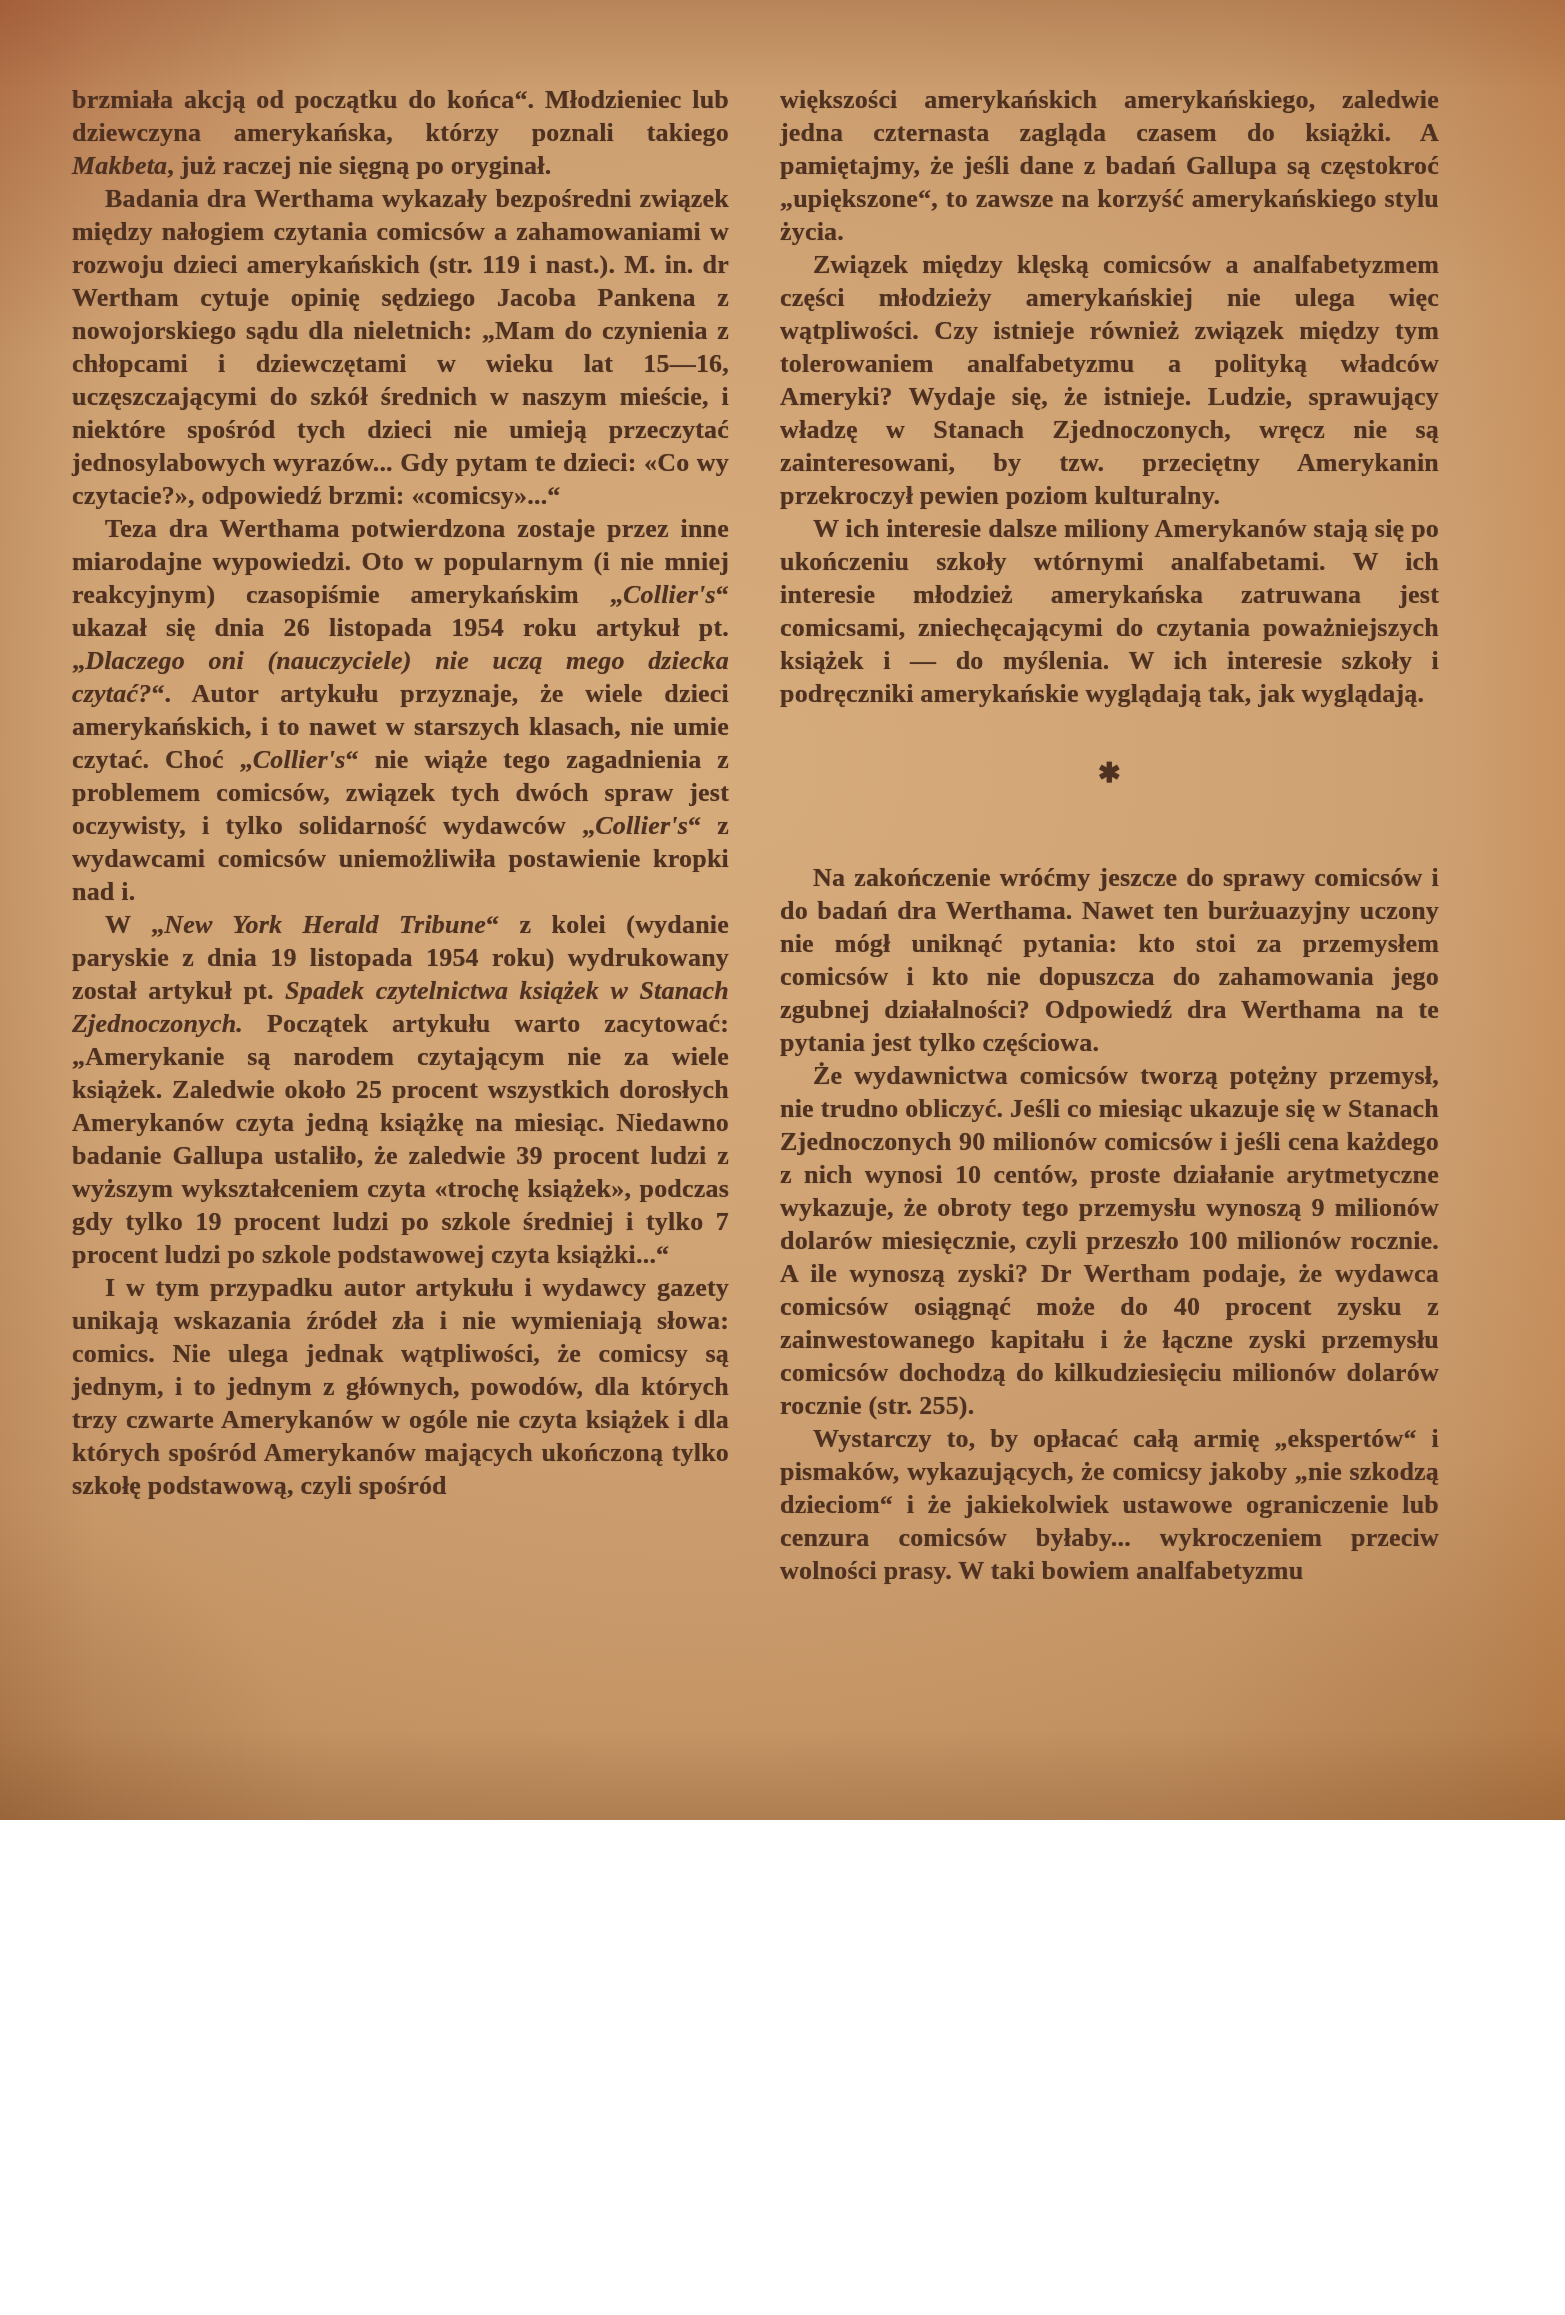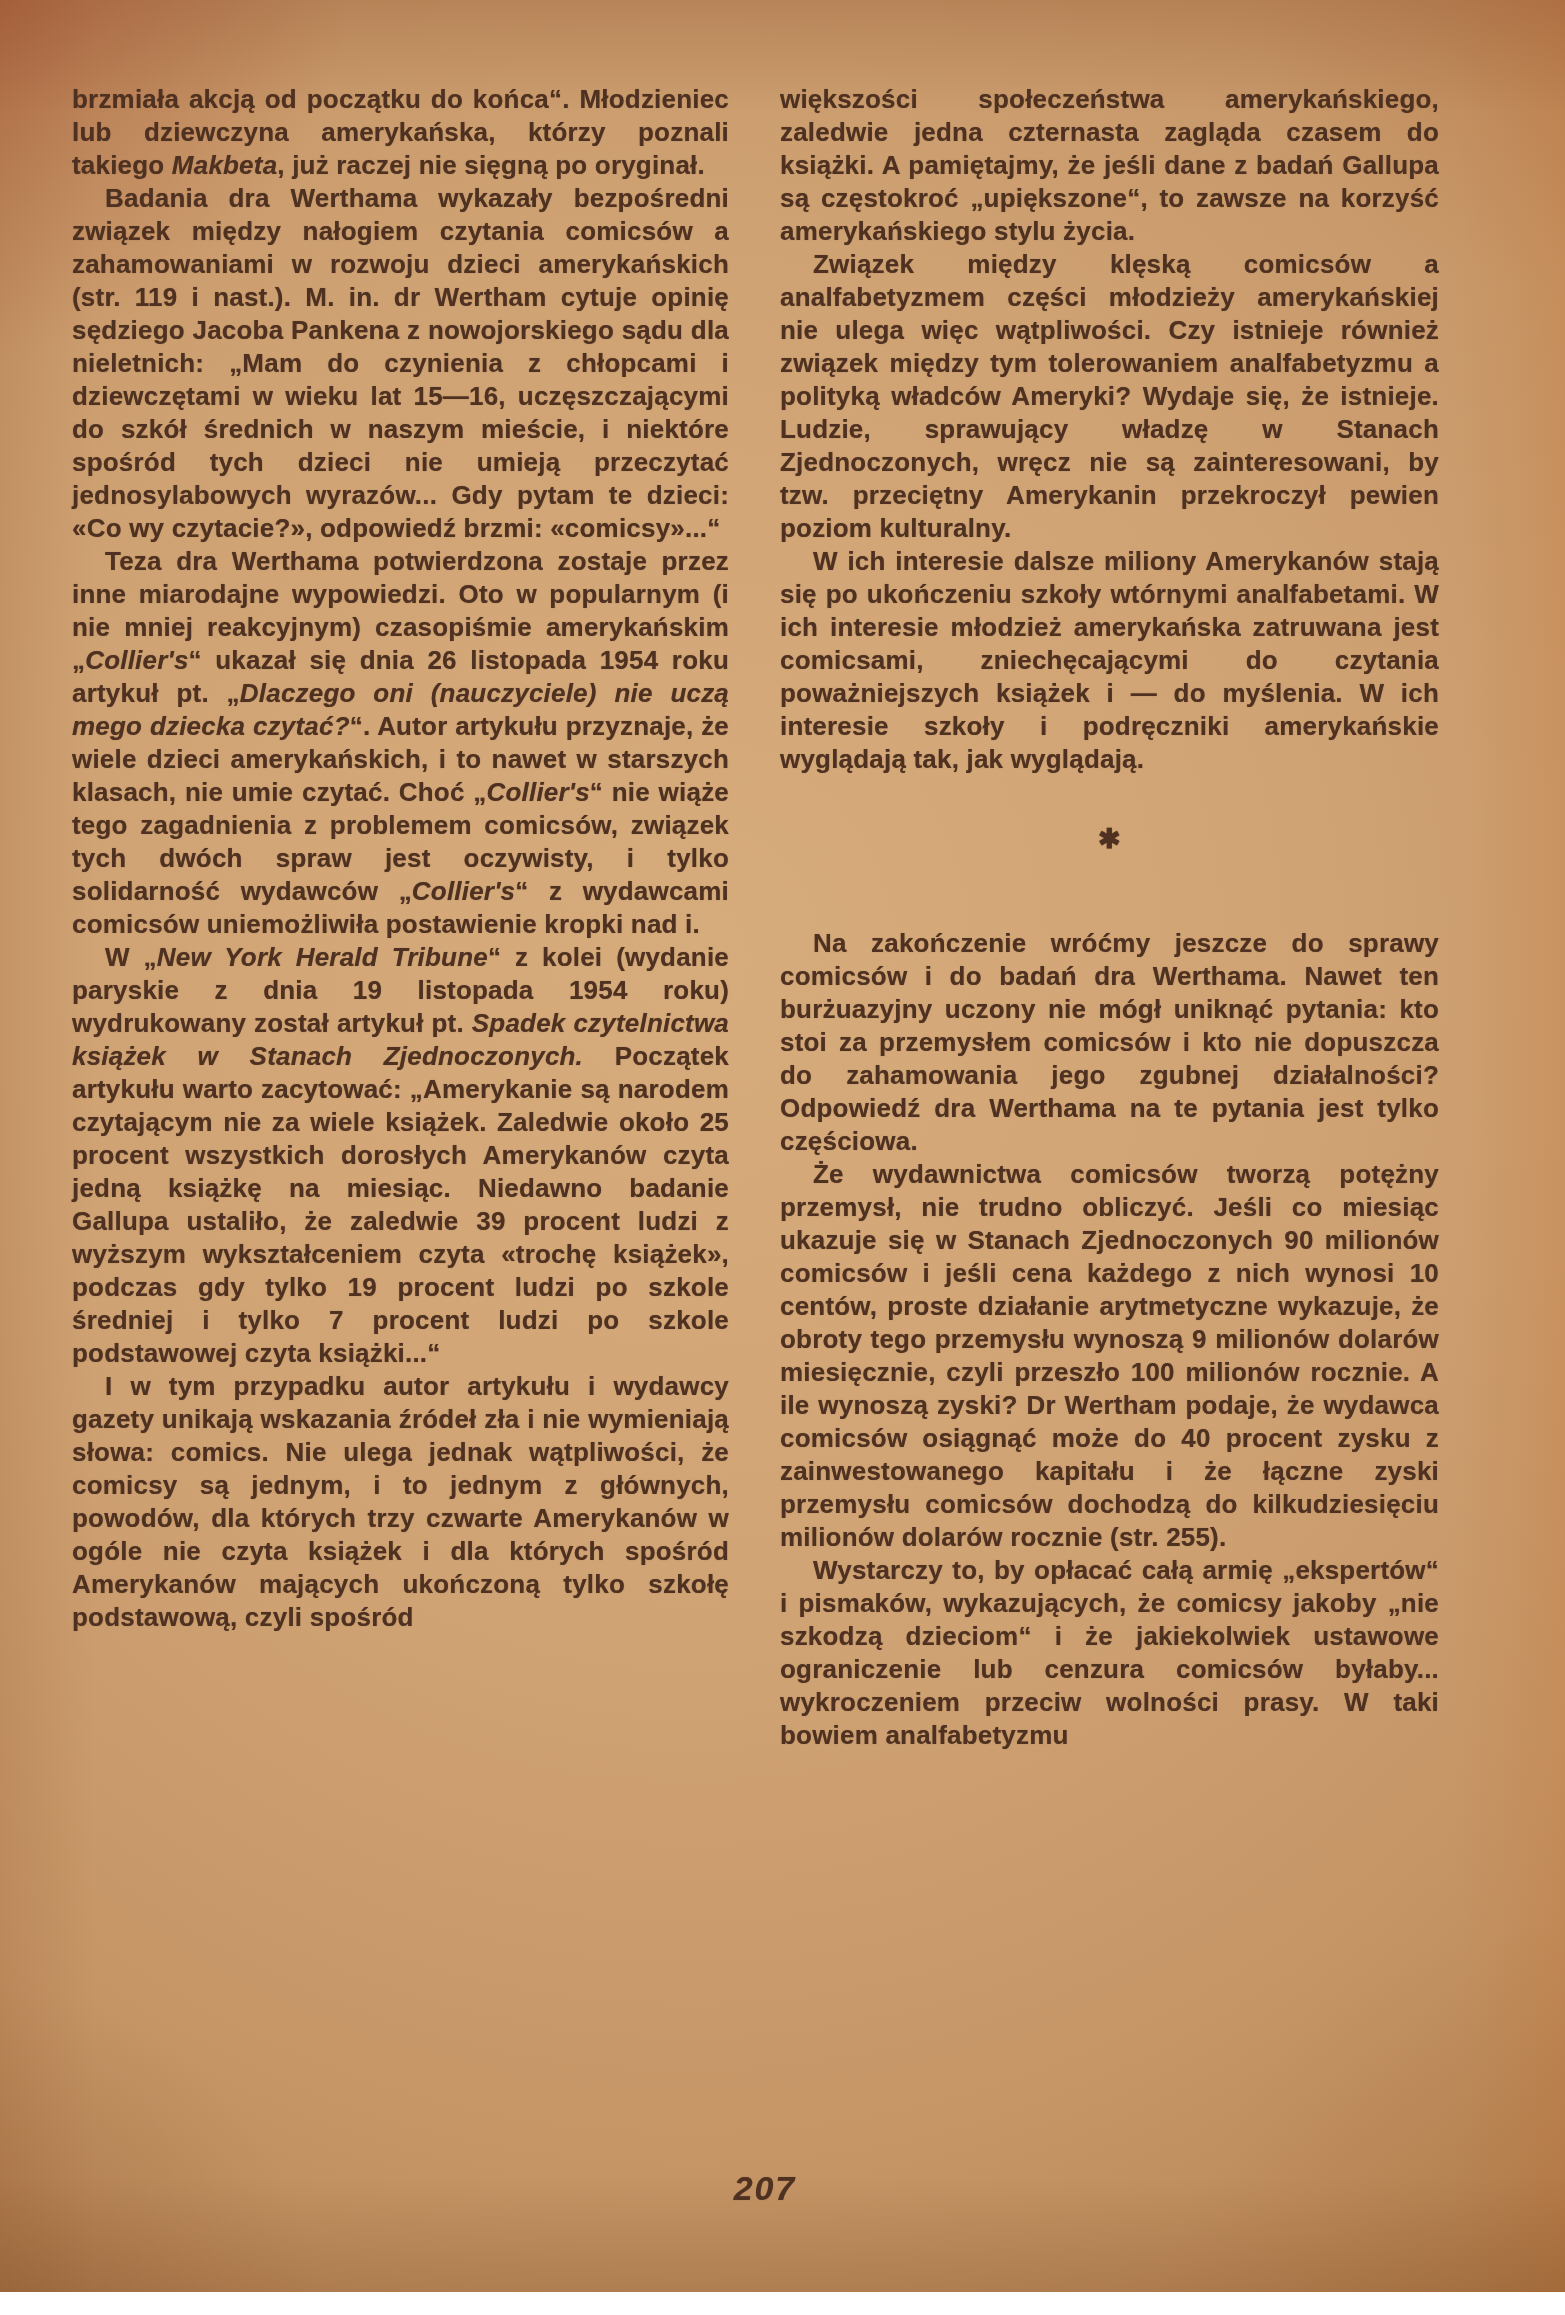--- a/index.html
+++ b/index.html
@@ -1,21 +1,21 @@
 <!DOCTYPE html>
 <html lang="pl" style="font-size:14.5px"><head>
 <meta charset="utf-8">
 <style>
   html, body { margin: 0; padding: 0; }
   .page {
     position: relative;
     width: 1566px;
-    height: 2292px;
+    height: 1820px;
     overflow: hidden;
-    font-family: Liberation Sans, sans-serif;
+    font-family: Liberation Serif, serif;
     background:
       radial-gradient(circle 561px at -2% -1%, rgba(148,55,28,0.42), rgba(148,55,28,0) 68%),
       radial-gradient(circle 488px at 101% -2%, rgba(168,92,48,0.28), rgba(168,92,48,0) 70%),
       radial-gradient(circle 507px at -2% 102%, rgba(120,68,32,0.30), rgba(120,68,32,0) 70%),
       radial-gradient(circle 615px at 102% 103%, rgba(140,80,32,0.26), rgba(140,80,32,0) 72%),
       linear-gradient(180deg, rgba(138,78,42,0.30) 0%, rgba(138,78,42,0) 5%, rgba(138,78,42,0) 95%, rgba(120,70,34,0.25) 100%),
       linear-gradient(270deg, rgba(196,112,48,0.22) 0%, rgba(196,112,48,0) 7%),
       linear-gradient(90deg, rgba(146,84,44,0.18) 0%, rgba(146,84,44,0) 6%),
       radial-gradient(ellipse 115% 85% at 44% 42%, #d7ac7c 0%, #cfa273 38%, #c59566 62%, #b78453 84%, #aa7848 100%);
   }
@@ -61,21 +61,21 @@
 
 <div class="page">
   <div class="column left">
       <p class="para"><span>brzmiała akcją od początku do końca“. Młodzieniec lub dziewczyna amerykańska, którzy poznali takiego </span><span class="it">Makbeta</span><span>, już raczej nie sięgną po oryginał.</span></p>
       <p class="para indent"><span>Badania dra Werthama wykazały bezpośredni związek między nałogiem czytania comicsów a zahamowaniami w rozwoju dzieci amerykańskich (str. 119 i nast.). M. in. dr Wertham cytuje opinię sędziego Jacoba Pankena z nowojorskiego sądu dla nieletnich: „Mam do czynienia z chłopcami i dziewczętami w wieku lat 15—16, uczęszczającymi do szkół średnich w naszym mieście, i niektóre spośród tych dzieci nie umieją przeczytać jednosylabowych wyrazów... Gdy pytam te dzieci: «Co wy czytacie?», odpowiedź brzmi: «comicsy»...“</span></p>
       <p class="para indent"><span>Teza dra Werthama potwierdzona zostaje przez inne miarodajne wypowiedzi. Oto w popularnym (i nie mniej reakcyjnym) czasopiśmie amerykańskim „</span><span class="it">Collier's</span><span>“ ukazał się dnia 26 listopada 1954 roku artykuł pt. „</span><span class="it">Dlaczego oni (nauczyciele) nie uczą mego dziecka czytać?</span><span>“. Autor artykułu przyznaje, że wiele dzieci amerykańskich, i to nawet w starszych klasach, nie umie czytać. Choć „</span><span class="it">Collier's</span><span>“ nie wiąże tego zagadnienia z problemem comicsów, związek tych dwóch spraw jest oczywisty, i tylko solidarność wydawców „</span><span class="it">Collier's</span><span>“ z wydawcami comicsów uniemożliwiła postawienie kropki nad i.</span></p>
       <p class="para indent"><span>W „</span><span class="it">New York Herald Tribune</span><span>“ z kolei (wydanie paryskie z dnia 19 listopada 1954 roku) wydrukowany został artykuł pt. </span><span class="it">Spadek czytelnictwa książek w Stanach Zjednoczonych.</span><span> Początek artykułu warto zacytować: „Amerykanie są narodem czytającym nie za wiele książek. Zaledwie około 25 procent wszystkich dorosłych Amerykanów czyta jedną książkę na miesiąc. Niedawno badanie Gallupa ustaliło, że zaledwie 39 procent ludzi z wyższym wykształceniem czyta «trochę książek», podczas gdy tylko 19 procent ludzi po szkole średniej i tylko 7 procent ludzi po szkole podstawowej czyta książki...“</span></p>
       <p class="para indent"><span>I w tym przypadku autor artykułu i wydawcy gazety unikają wskazania źródeł zła i nie wymieniają słowa: comics. Nie ulega jednak wątpliwości, że comicsy są jednym, i to jednym z głównych, powodów, dla których trzy czwarte Amerykanów w ogóle nie czyta książek i dla których spośród Amerykanów mających ukończoną tylko szkołę podstawową, czyli spośród</span></p>
     </div>
   <div class="column right">
-      <p class="para"><span>większości społeczeństwa amerykańskiego, zaledwie jedna czternasta zagląda czasem do książki. A pamiętajmy, że jeśli dane z badań Gallupa są częstokroć „upiększone“, to zawsze na korzyść amerykańskiego stylu życia.</span></p>
+      <p class="para"><span>większości amerykańskich amerykańskiego, zaledwie jedna czternasta zagląda czasem do książki. A pamiętajmy, że jeśli dane z badań Gallupa są częstokroć „upiększone“, to zawsze na korzyść amerykańskiego stylu życia.</span></p>
       <p class="para indent"><span>Związek między klęską comicsów a analfabetyzmem części młodzieży amerykańskiej nie ulega więc wątpliwości. Czy istnieje również związek między tym tolerowaniem analfabetyzmu a polityką władców Ameryki? Wydaje się, że istnieje. Ludzie, sprawujący władzę w Stanach Zjednoczonych, wręcz nie są zainteresowani, by tzw. przeciętny Amerykanin przekroczył pewien poziom kulturalny.</span></p>
       <p class="para indent"><span>W ich interesie dalsze miliony Amerykanów stają się po ukończeniu szkoły wtórnymi analfabetami. W ich interesie młodzież amerykańska zatruwana jest comicsami, zniechęcającymi do czytania poważniejszych książek i — do myślenia. W ich interesie szkoły i podręczniki amerykańskie wyglądają tak, jak wyglądają.</span></p>
       <div class="divider">✱</div>
       <p class="para indent"><span>Na zakończenie wróćmy jeszcze do sprawy comicsów i do badań dra Werthama. Nawet ten burżuazyjny uczony nie mógł uniknąć pytania: kto stoi za przemysłem comicsów i kto nie dopuszcza do zahamowania jego zgubnej działalności? Odpowiedź dra Werthama na te pytania jest tylko częściowa.</span></p>
       <p class="para indent"><span>Że wydawnictwa comicsów tworzą potężny przemysł, nie trudno obliczyć. Jeśli co miesiąc ukazuje się w Stanach Zjednoczonych 90 milionów comicsów i jeśli cena każdego z nich wynosi 10 centów, proste działanie arytmetyczne wykazuje, że obroty tego przemysłu wynoszą 9 milionów dolarów miesięcznie, czyli przeszło 100 milionów rocznie. A ile wynoszą zyski? Dr Wertham podaje, że wydawca comicsów osiągnąć może do 40 procent zysku z zainwestowanego kapitału i że łączne zyski przemysłu comicsów dochodzą do kilkudziesięciu milionów dolarów rocznie (str. 255).</span></p>
       <p class="para indent"><span>Wystarczy to, by opłacać całą armię „ekspertów“ i pismaków, wykazujących, że comicsy jakoby „nie szkodzą dzieciom“ i że jakiekolwiek ustawowe ograniczenie lub cenzura comicsów byłaby... wykroczeniem przeciw wolności prasy. W taki bowiem analfabetyzmu</span></p>
     </div>
   <div class="folio">207</div>
 </div>
 

